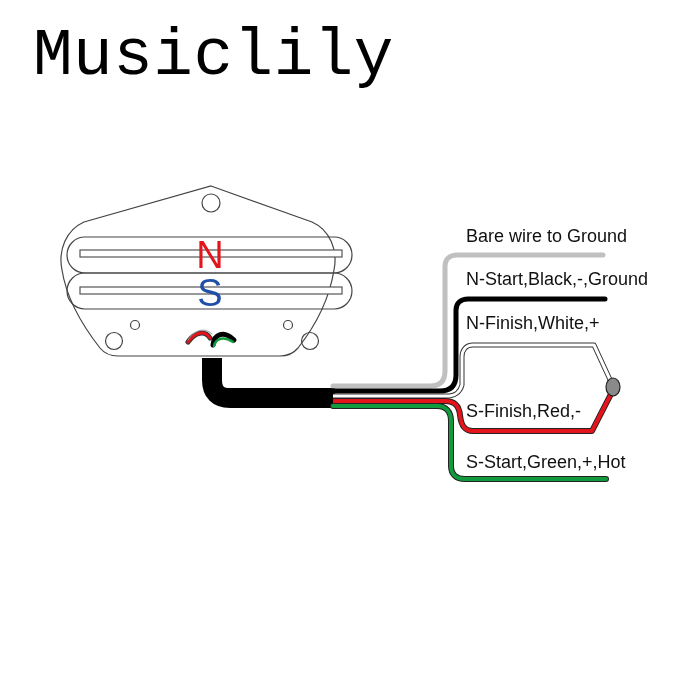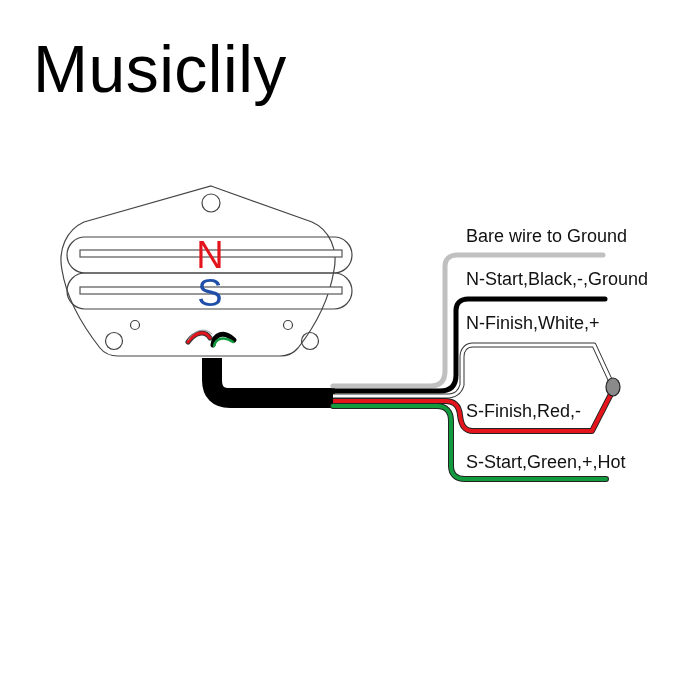--- a/index.html
+++ b/index.html
@@ -1,17 +1,17 @@
 <!DOCTYPE html>
 <html><head>
   <meta charset="utf-8">
   <style>
     html, body { margin: 0; padding: 0; background: #ffffff; }
     body { width: 700px; height: 700px; position: relative; overflow: hidden; font-family: "Liberation Sans", sans-serif; }
-    .brand { position: absolute; left: 33px; top: 36px; font-size: 66px; line-height: 1; color: #000; letter-spacing: 0.5px; font-family: Liberation Sans, sans-serif; }
+    .brand { position: absolute; left: 33px; top: 24px; font-size: 66px; line-height: 1; color: #000; letter-spacing: 0.5px; font-family: Liberation Mono, monospace; }
     svg.diagram { position: absolute; left: 0; top: 0; }
     .lbl { font-family: "Liberation Sans", sans-serif; font-size: 18px; fill: #111; }
     .pole { font-family: "Liberation Sans", sans-serif; font-size: 38px; }
   </style>
 </head>
 <body>
 
 <div class="brand">Musiclily</div>
 
 <svg class="diagram" width="700" height="700" viewBox="0 0 700 700">

